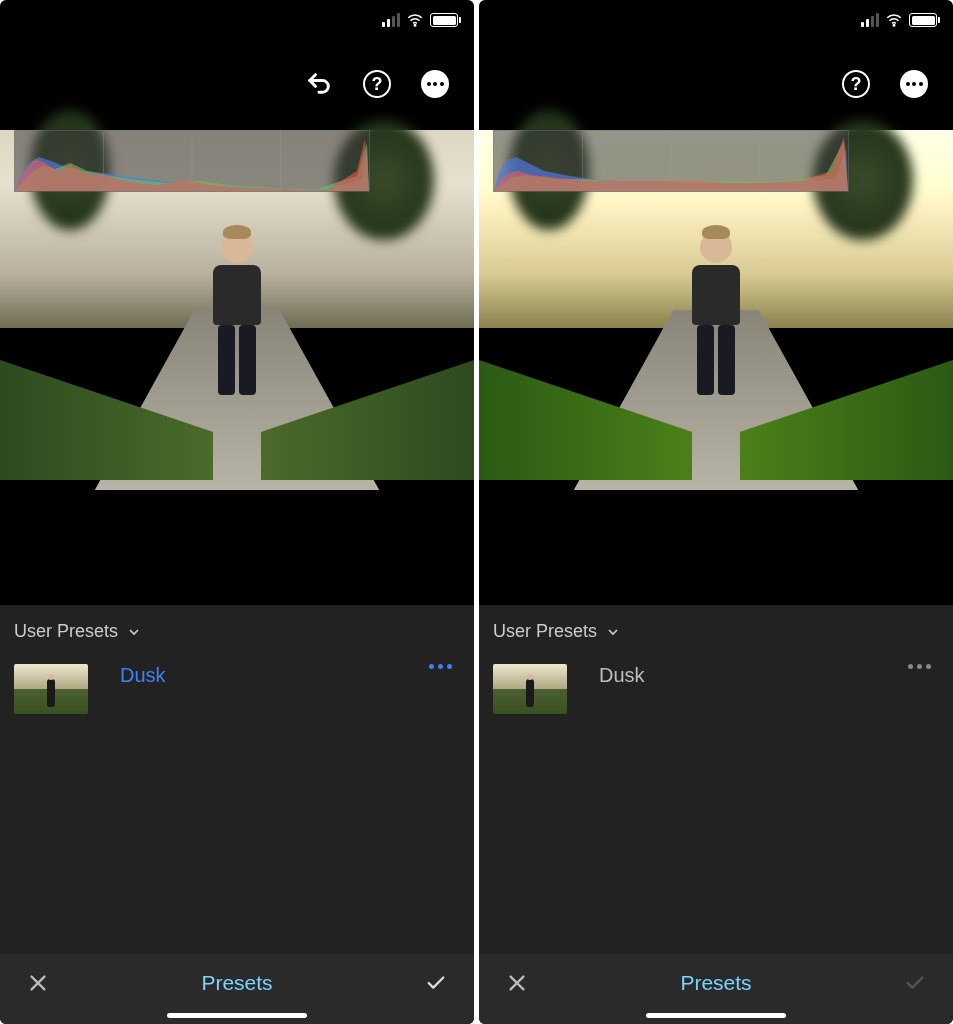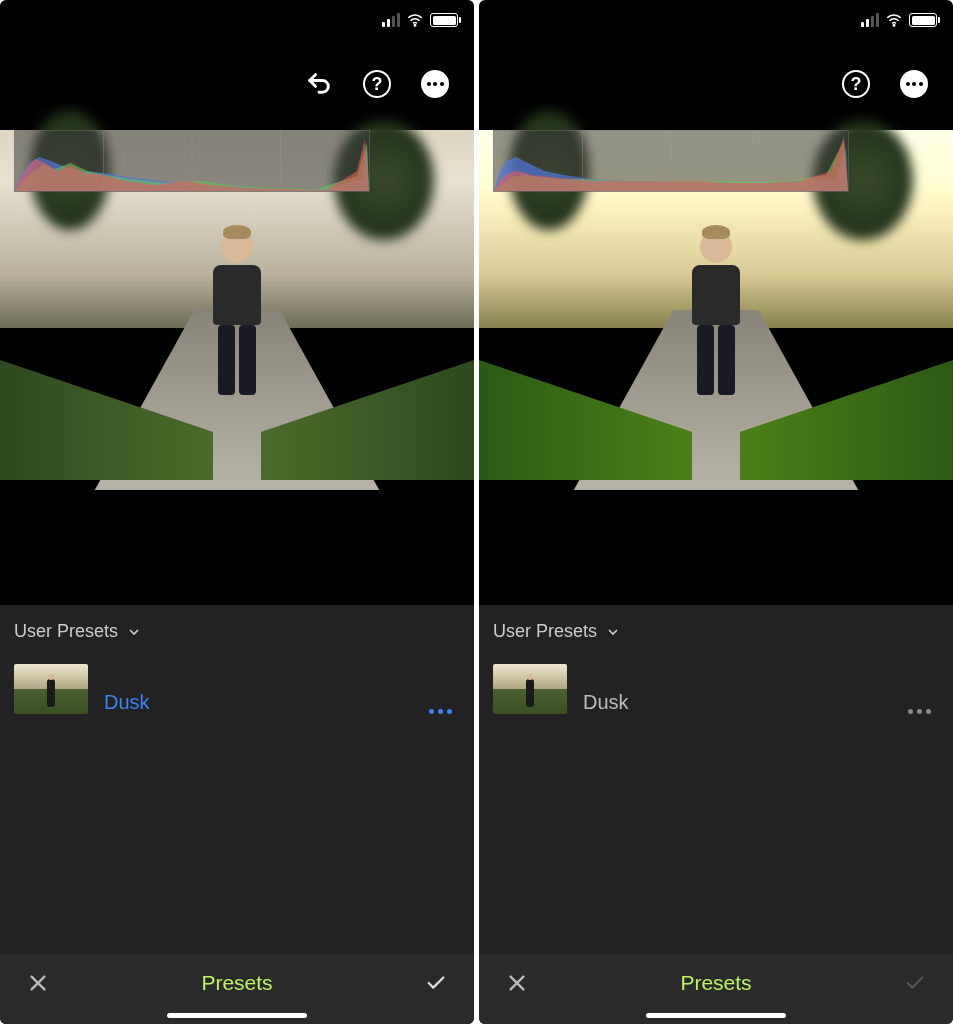--- a/index.html
+++ b/index.html
@@ -46,34 +46,34 @@
   .warm .grass-l,.warm .grass-r{filter:saturate(1.4) brightness(1.15);}
 
   
   .histo { position:absolute; top:130px; left:14px; width:356px; height:62px; background:rgba(60,60,60,.55); border:1px solid rgba(120,120,120,.4);}
   .histo svg{width:100%;height:100%;}
 
   
   .panel { position:absolute; left:0; right:0; bottom:60px; top:605px; background:#222; }
   .panel-hdr { display:flex; align-items:center; gap:8px; padding:16px 14px; color:#ccc; font-size:18px; cursor:pointer;}
   .panel-hdr svg{ width:16px; height:16px; }
-  .preset-row { display:flex; align-items:flex-end; padding:6px 14px; gap:16px; cursor:pointer;}
+  .preset-row { display:flex; align-items:flex-start; padding:6px 14px; gap:32px; cursor:pointer;}
   .preset-thumb{ width:74px; height:50px; position:relative; overflow:hidden; border-radius:2px;}
   .preset-thumb .mini-sky{position:absolute;inset:0;background:linear-gradient(180deg,#efe8d0 0%,#b0a680 50%,#4a6030 50%,#3a5020 100%);}
   .preset-thumb .mini-kid{position:absolute;left:50%;top:30%;transform:translateX(-50%);width:8px;height:28px;background:#1a1a1a;border-radius:3px;}
   .preset-thumb .mini-kid:before{content:"";position:absolute;top:-5px;left:1px;width:6px;height:6px;background:#d8b896;border-radius:50%;}
   .preset-label{ font-size:20px; color:#bdbdbd;}
   .preset-label.sel{ color:#3b82f6; }
   .preset-more{ margin-left:auto; margin-right:8px; display:flex; gap:4px; cursor:pointer;}
   .preset-more .pd{ width:5px; height:5px; border-radius:50%; background:#888;}
   .preset-more.sel .pd{ background:#3b82f6;}
 
   
   .bbar { position:absolute; left:0; right:0; bottom:0; height:70px; background:#2a2a2a; display:flex; align-items:center; justify-content:space-between; padding:0 24px 12px;}
-  .bbar-title { color:#bef264; font-size:21px; }
+  .bbar-title { color:#7dd3fc; font-size:21px; }
   .bbar .cancel,.bbar .confirm{ width:28px; height:28px; display:flex; align-items:center; justify-content:center; cursor:pointer;}
   .bbar svg{width:22px;height:22px;}
   .confirm.dim svg{stroke:#555;}
   .home-ind{ position:absolute; bottom:6px; left:50%; transform:translateX(-50%); width:140px; height:5px; background:#fff; border-radius:3px;}
 </style>
 </head>
 <body>
 
 <div class="split">
 

